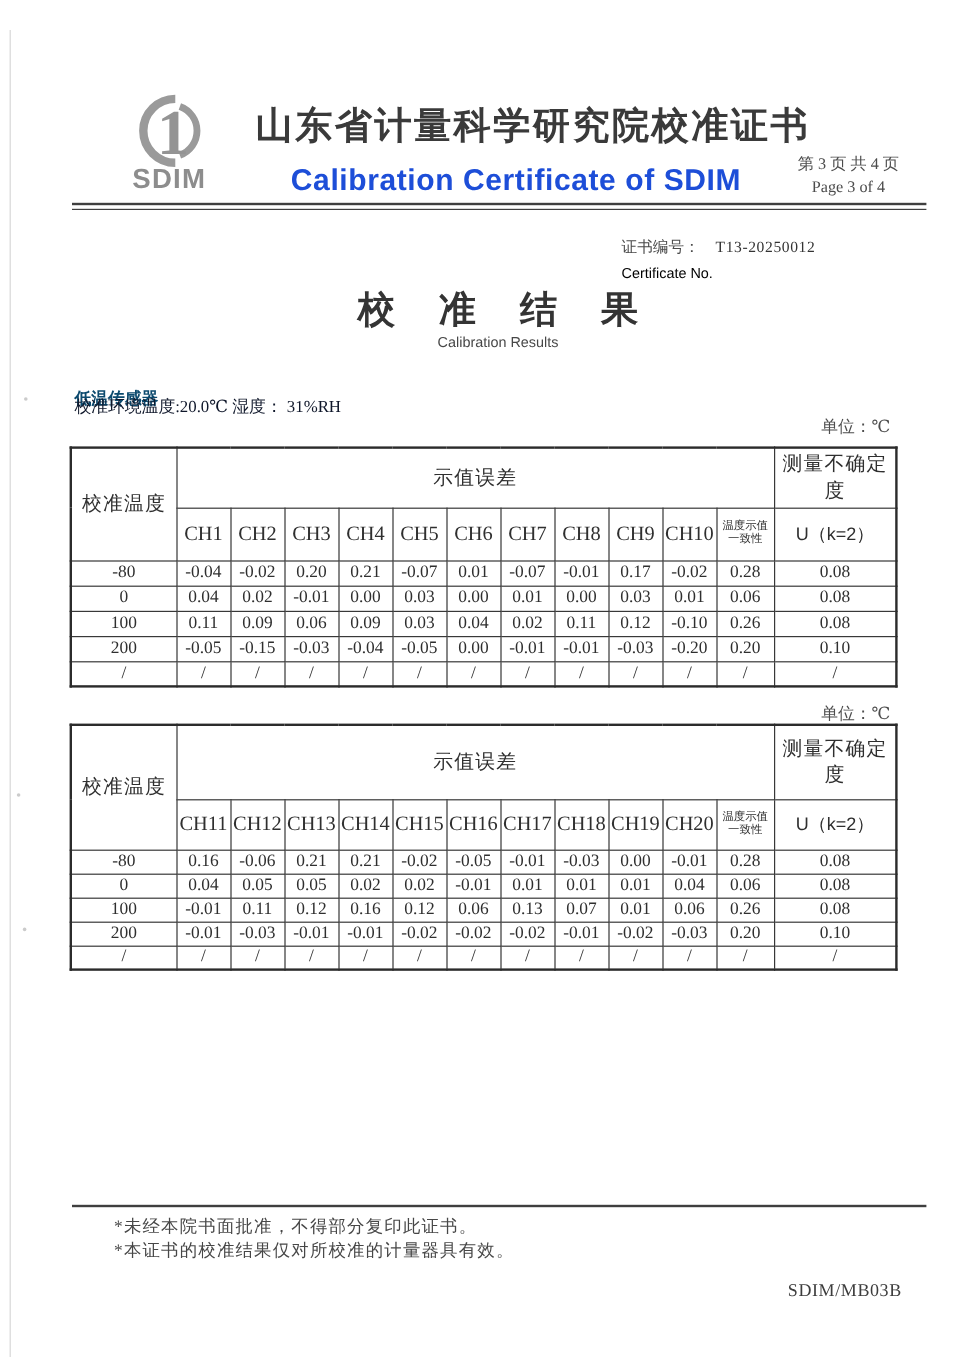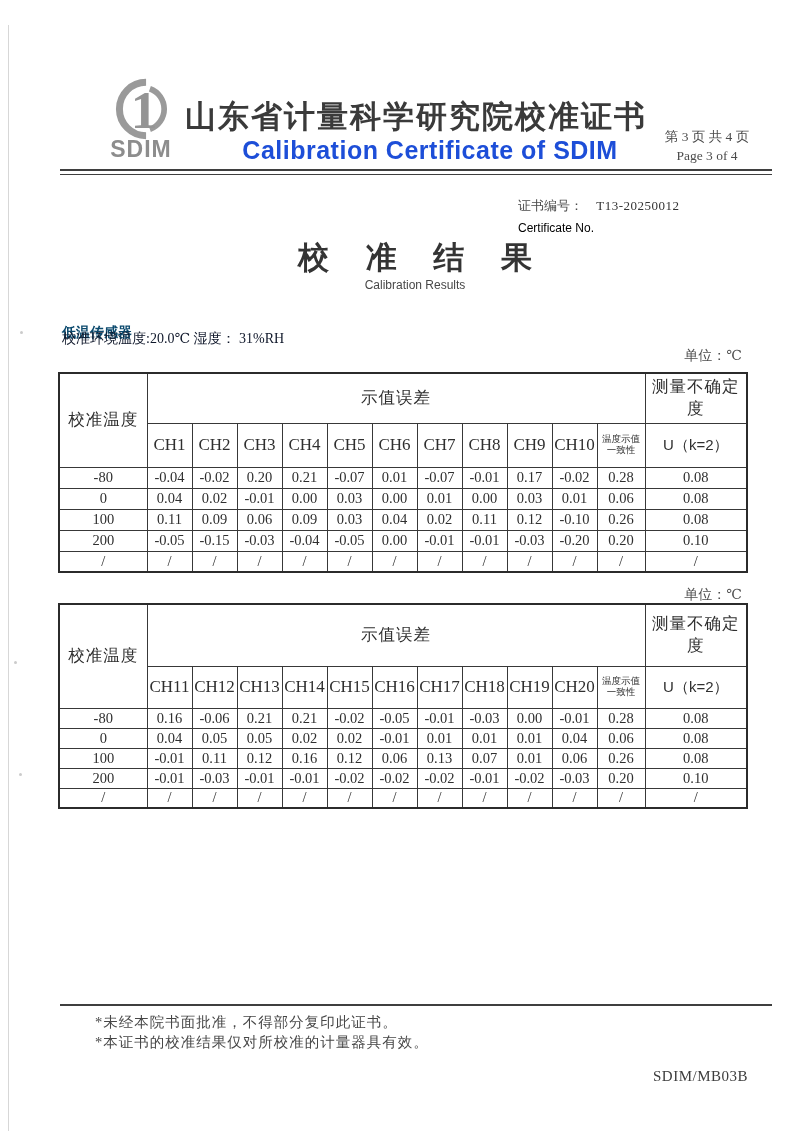--- a/index.html
+++ b/index.html
@@ -16,21 +16,21 @@
   .speck{position:absolute;width:3px;height:3px;background:#b5b5b5;border-radius:50%;opacity:.7;}
 
   
   .logo{position:absolute;left:86px;top:76px;width:110px;text-align:center;}
   .logo svg{display:block;margin:0 auto;}
   .logo-text{
     font-family:"Liberation Sans","DejaVu Sans",sans-serif;
     font-weight:bold;font-size:23px;color:#8d8d8d;letter-spacing:1px;margin-top:-6px;
   }
   .title-zh{
-    position:absolute;left:185px;top:96px;width:490px;text-align:left;
+    position:absolute;left:185px;top:84px;width:490px;text-align:right;
     font-size:31px;font-weight:600;color:#3a3a3a;letter-spacing:2px;white-space:nowrap;
   }
   .title-en{
     position:absolute;left:185px;top:136px;width:490px;text-align:center;
     font-family:"Liberation Sans","DejaVu Sans",sans-serif;
     font-size:25px;font-weight:bold;color:#1d4ed8;letter-spacing:.5px;white-space:nowrap;
   }
   .page-info{
     position:absolute;left:632px;top:127px;width:150px;text-align:center;
     font-size:13.5px;color:#4c4c4c;line-height:19px;
@@ -93,21 +93,21 @@
   .t1 tbody tr{height:21px;}
   .t2 thead tr.hrow1{height:62px;}
   .t2 thead tr.hrow2{height:42px;}
   .t2 tbody tr{height:20px;}
 
   
   .footer-rule{position:absolute;left:60px;top:1004px;width:712px;height:2px;background:#3f3f3f;}
   .note{position:absolute;left:95px;font-size:14.5px;color:#474747;letter-spacing:1px;}
   .note-1{top:1013px;}
   .note-2{top:1033px;}
-  .doc-code{position:absolute;left:588px;top:1068px;width:160px;text-align:right;font-size:15px;color:#3d3d3d;letter-spacing:.5px;}
+  .doc-code{position:absolute;left:624px;top:1068px;width:160px;text-align:center;font-size:15px;color:#3d3d3d;letter-spacing:.5px;}
 </style>
 </head>
 <body>
 
 <div class="page">
   <div class="scan-edge"></div>
   <div class="speck" style="left:20px;top:331px;"></div>
   <div class="speck" style="left:14px;top:661px;"></div>
   <div class="speck" style="left:19px;top:773px;"></div>
 

